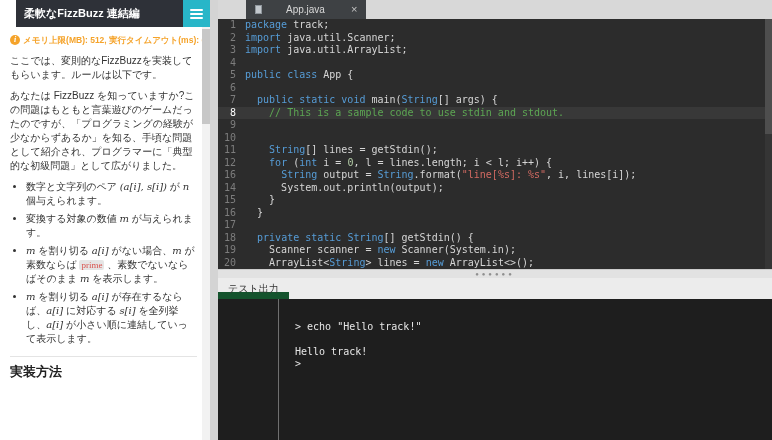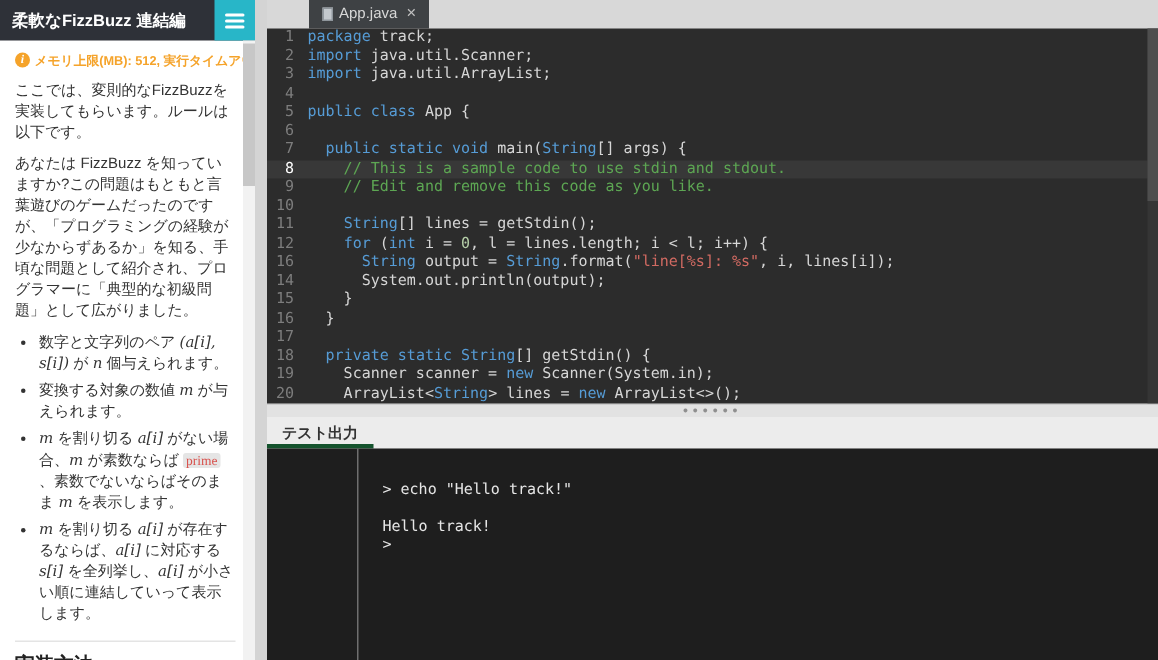--- a/index.html
+++ b/index.html
@@ -5,21 +5,21 @@
   * { box-sizing: border-box; }
   html,body { margin:0; padding:0; }
   body {
     width:772px; height:440px; overflow:hidden;
     font-family:"Liberation Sans",sans-serif;
     background:#dcdcdc;
   }
   .app { display:flex; width:772px; height:440px; }
 
   
-  .left { width:170px; flex:none; position:relative; background:#fff; }
+  .left { width:210px; flex:none; position:relative; background:#fff;padding-left:16px; }
   .lp-head {
     height:27px; background:#2e3138; color:#fff;
     display:flex; align-items:center;
     font-size:11px; font-weight:bold; padding-left:8px;
   }
   .lp-title { white-space:nowrap; overflow:hidden; }
   .menu-btn {
     margin-left:auto; width:27px; height:27px; flex:none;
     background:#28b6c8; border:none; cursor:pointer;
     display:flex; align-items:center; justify-content:center; padding:0;
@@ -63,21 +63,21 @@
   
   .vsplit { width:8px; flex:none; background:#d4d4d4; cursor:col-resize; }
 
   
   .right { flex:1; min-width:0; display:flex; flex-direction:column; }
 
   .tabbar { height:19px; flex:none; background:#d8d8d8; display:flex; align-items:stretch; }
   .tab {
     margin-left:28px; padding:0 9px;
     background:#3e4144; color:#d8d8d8; font-size:10px;
-    display:flex; align-items:center; gap:4px; cursor:pointer;
+    display:flex; align-items:center; gap:24px; cursor:pointer;
   }
   .file-ic { width:7px; height:9px; background:#c3c8cd; border:1px solid #8f969c; }
   .tab .close { color:#c2c2c2; font-size:11px; line-height:1; margin-left:2px; cursor:pointer; }
   .corner-label {
     margin-left:auto; font-size:10px; font-weight:bold; color:#222;
     padding:21px 0 0 0; white-space:nowrap; overflow:hidden; max-width:26px;
   }
 
   .editor {
     height:250px; flex:none; position:relative; overflow:hidden;
@@ -100,23 +100,23 @@
   .ed-scroll .thumb { width:7px; height:115px; background:#4e4e4e; }
 
   .hsplit {
     height:9px; flex:none; background:#e2e2e2; border-top:1px solid #cccccc;
     display:flex; align-items:center; justify-content:center; cursor:row-resize;
   }
   .hsplit .dots { color:#8f8f8f; font-size:6px; letter-spacing:3px; line-height:0; }
 
   .out-head { height:21px; flex:none; background:#ececec; display:flex; align-items:stretch; }
   .out-tab {
-    font-size:10px; font-weight:bold; color:#333;
+    font-size:10px; font-weight:normal; color:#333;
     padding:4px 10px 0 10px; margin-left:0;
-    border-bottom:3px solid #14532d; cursor:pointer;
+    border-bottom:7px solid #14532d; cursor:pointer;
   }
 
   .console {
     flex:1; position:relative; background:#1e1e1e; overflow:hidden;
     font-family:"DejaVu Sans Mono",monospace; font-size:10px; color:#e6e6e6;
   }
   .console .vline { position:absolute; left:60px; top:0; bottom:0; width:1px; background:#6f6f6f; }
   #console-lines { padding:9px 0 0 77px; line-height:12.5px; white-space:pre; }
 </style>
 </head>
@@ -200,21 +200,20 @@
           <div class="code-line">
             <span class="ln">7</span>
             <span class="lc"><span class="tk-p">  </span><span class="tk-k">public static void</span><span class="tk-p"> main(</span><span class="tk-k">String</span><span class="tk-p">[] args) {</span></span>
           </div>
           <div class="code-line active">
             <span class="ln">8</span>
             <span class="lc"><span class="tk-cm">    // This is a sample code to use stdin and stdout.</span></span>
           </div>
           <div class="code-line">
             <span class="ln">9</span>
-            <span class="lc"><span class="tk-cm">    // Edit and remove this code as you like.</span></span>
           </div>
           <div class="code-line">
             <span class="ln">10</span>
             <span class="lc">&nbsp;</span>
           </div>
           <div class="code-line">
             <span class="ln">11</span>
             <span class="lc"><span class="tk-p">    </span><span class="tk-k">String</span><span class="tk-p">[] lines = getStdin();</span></span>
           </div>
           <div class="code-line">

